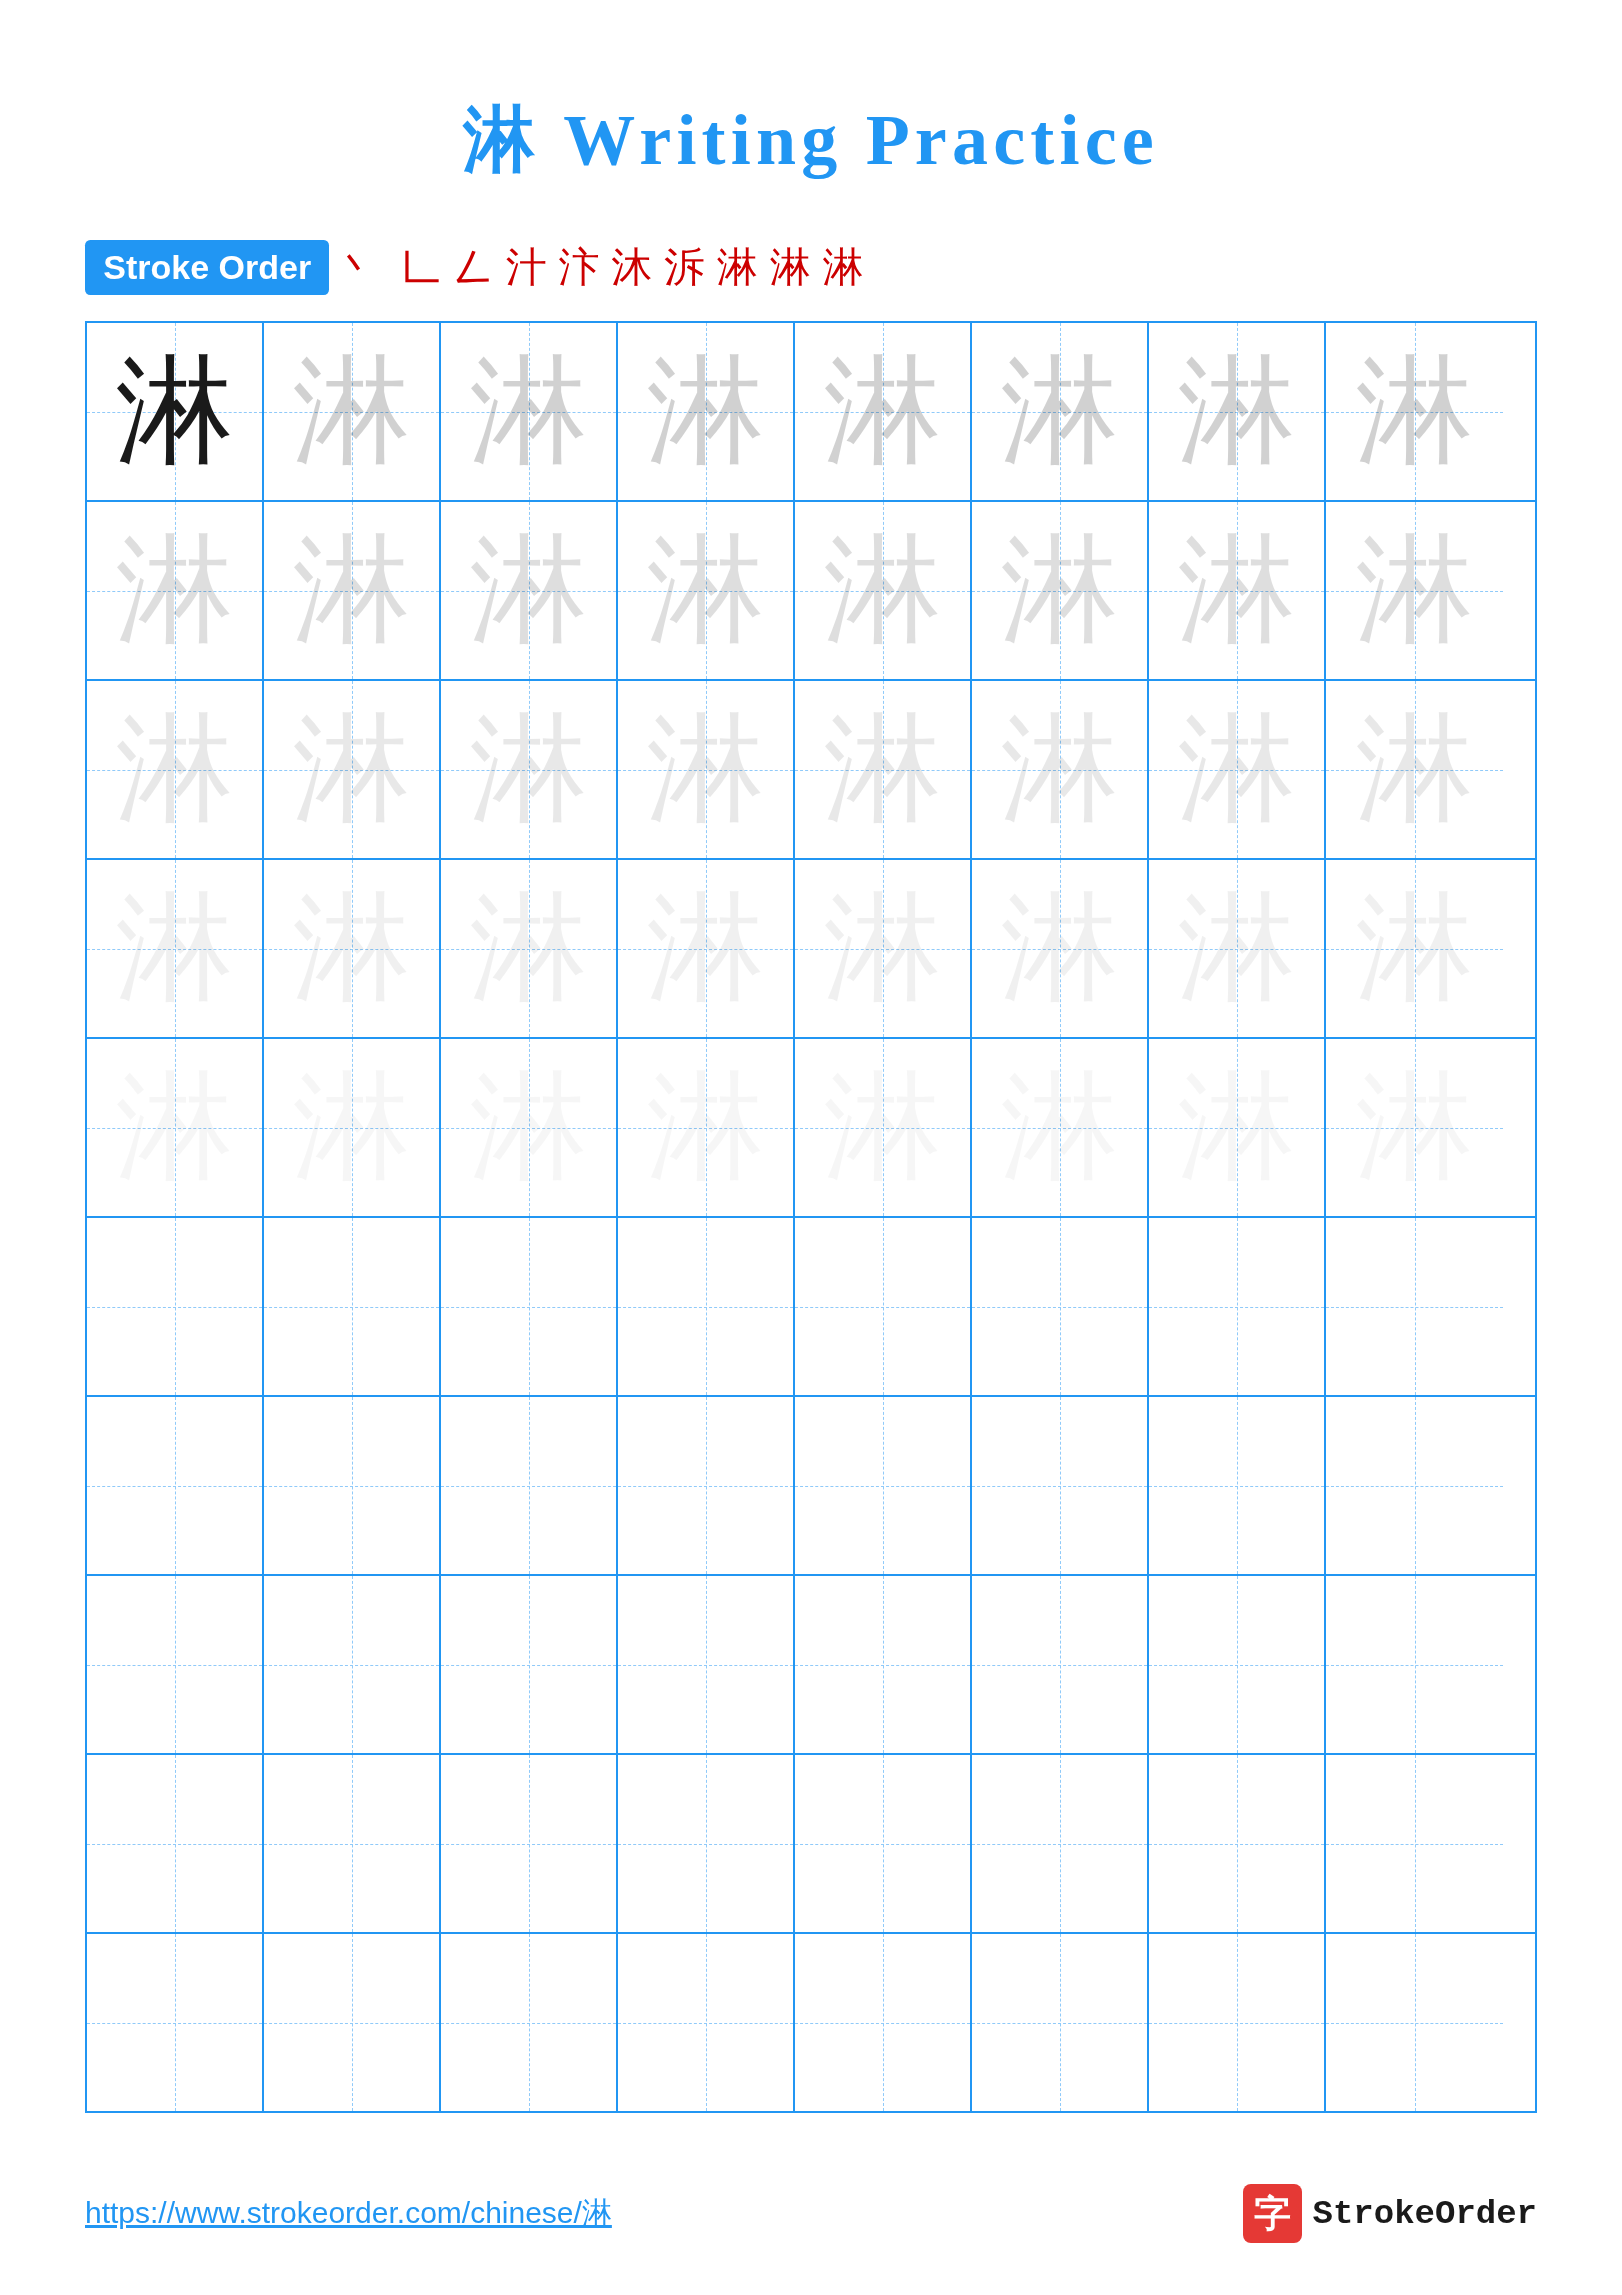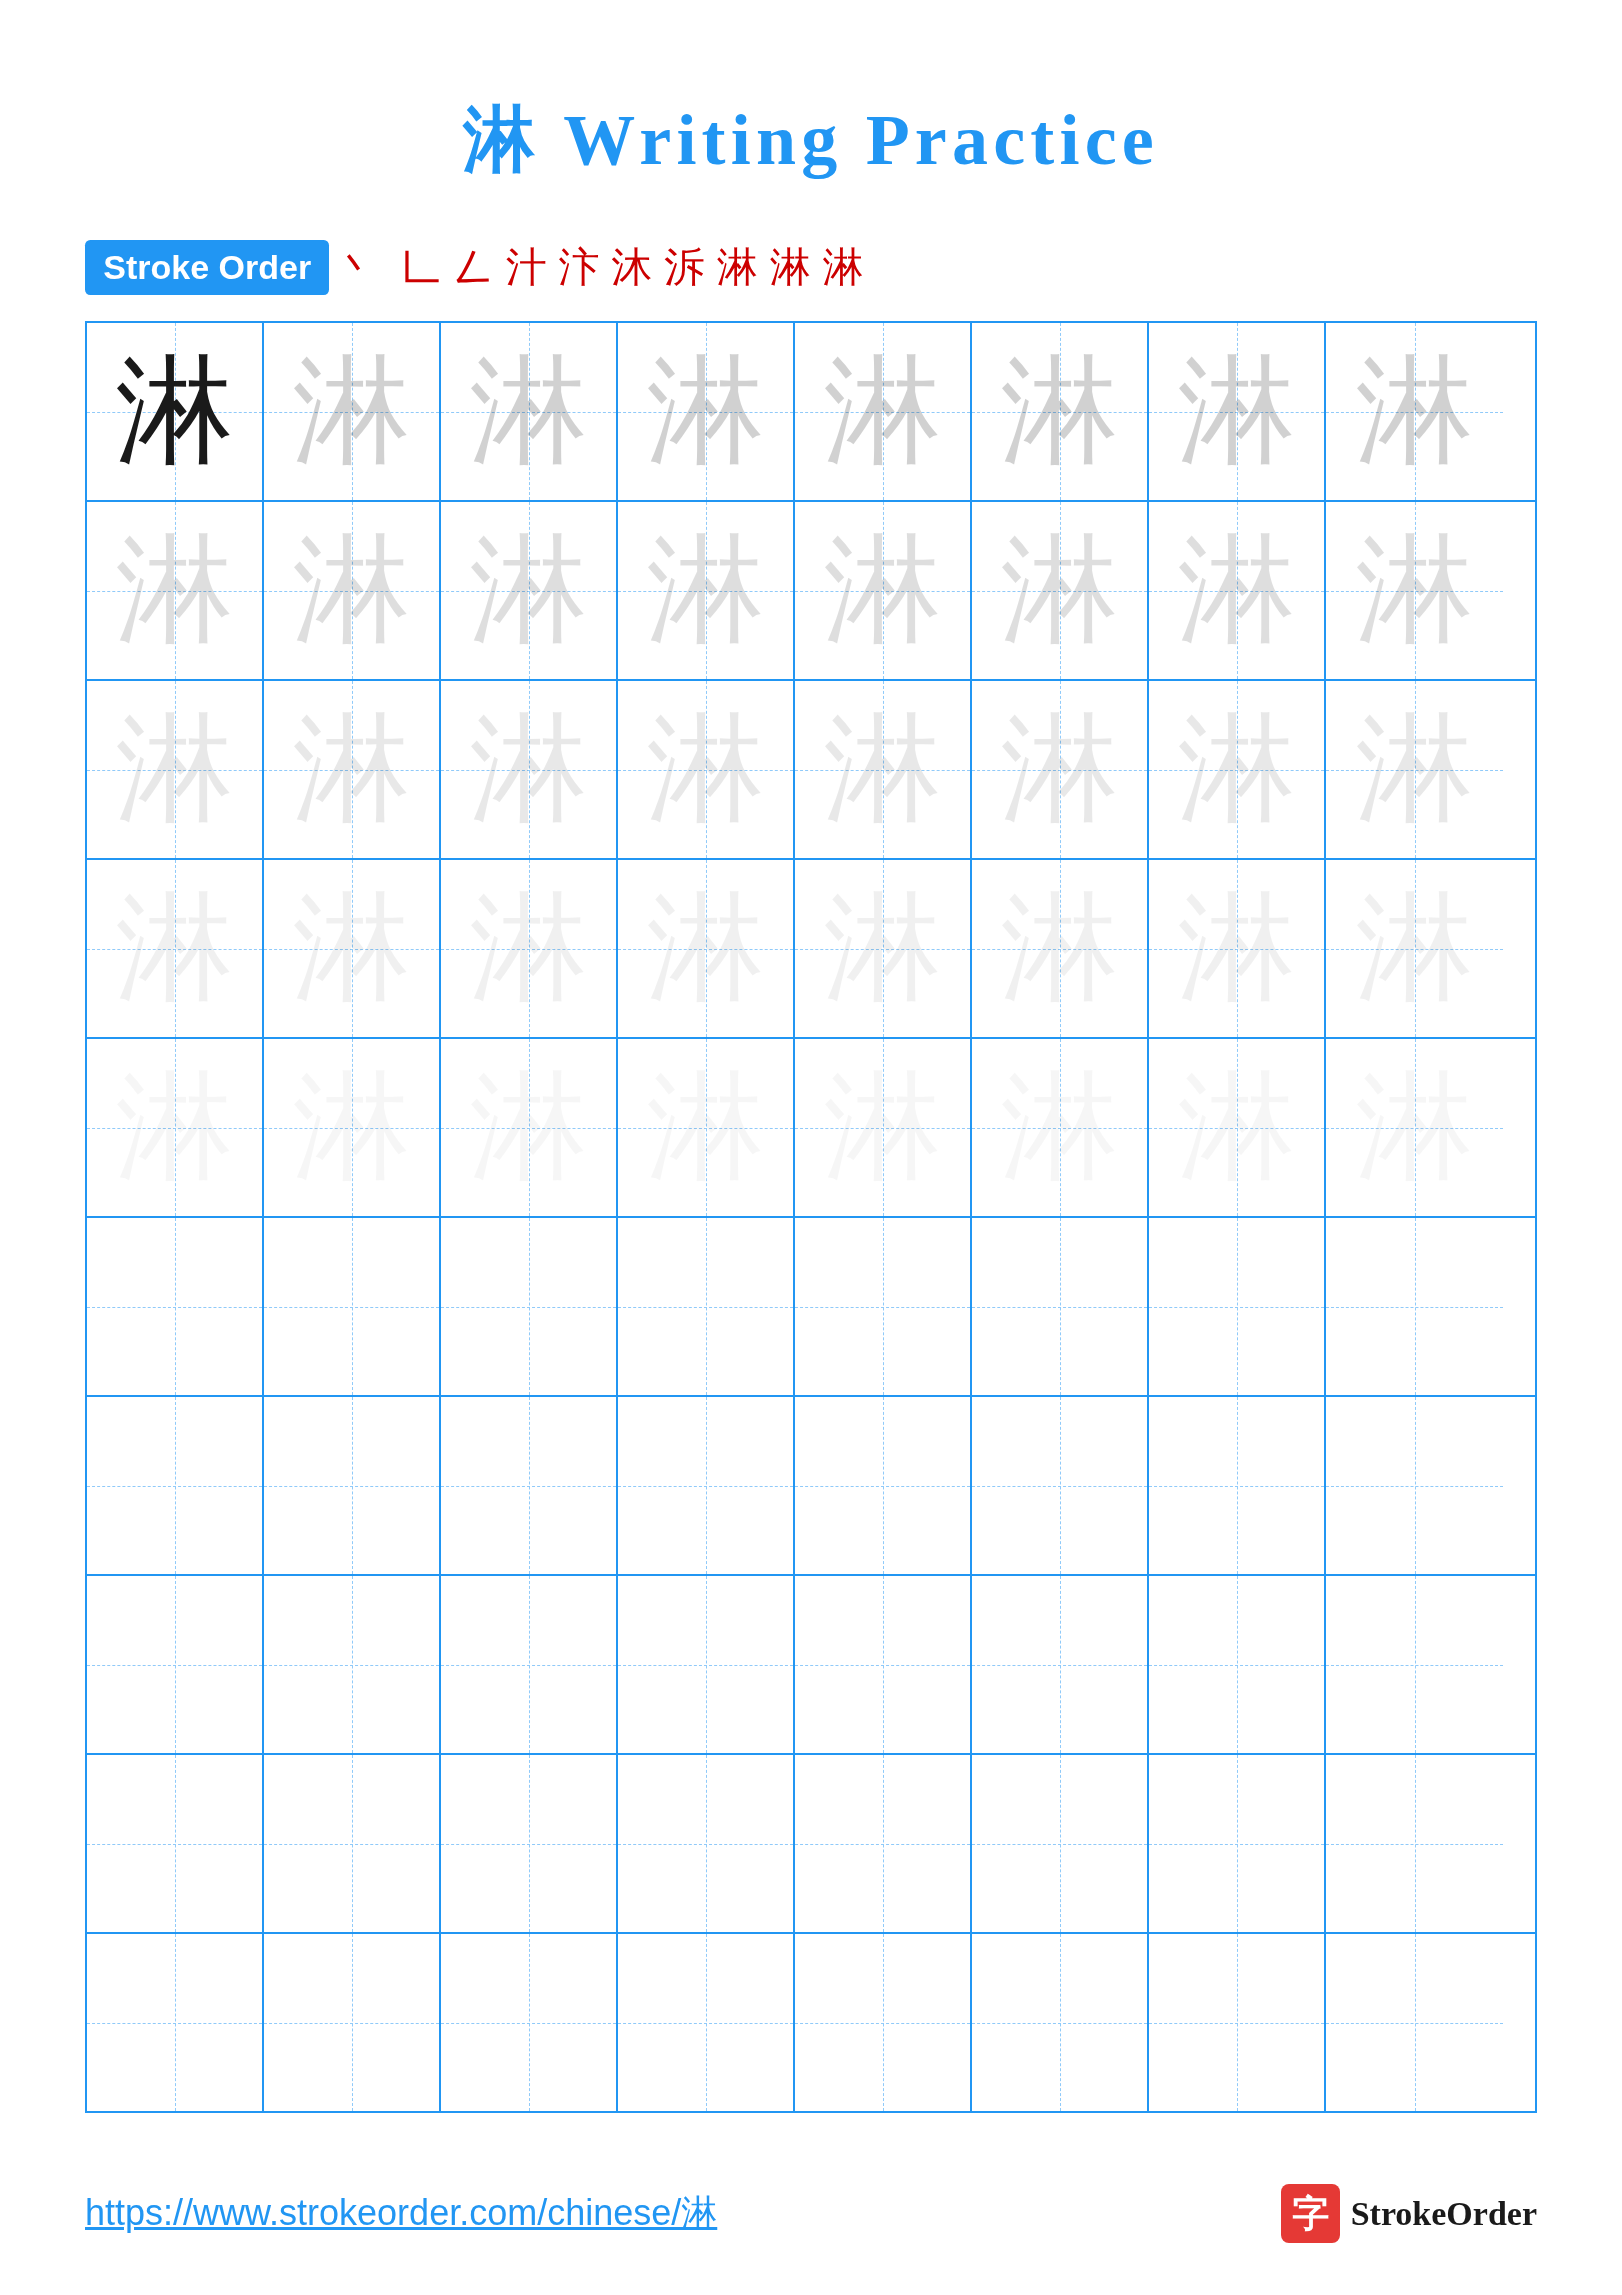--- a/index.html
+++ b/index.html
@@ -136,21 +136,21 @@
       left: 0;
       right: 0;
       display: flex;
       align-items: center;
       justify-content: space-between;
       padding: 0 85px;
     }
 
     .footer-url {
       color: #2196F3;
-      font-size: 36px;
+      font-size: 30px;
       font-family: Arial, sans-serif;
     }
 
     .footer-logo {
       display: flex;
       align-items: center;
       gap: 10.5px;
     }
 
     .footer-logo-icon {
@@ -163,21 +163,21 @@
       justify-content: center;
       color: white;
       font-size: 37px;
       font-weight: bold;
     }
 
     .footer-logo-text {
       font-size: 34px;
       font-weight: bold;
       color: #1a1a1a;
-      font-family: Liberation Serif, serif;
+      font-family: Liberation Mono, monospace;
     }
   </style>
 </head>
 <body>
 
 <h1 class="page-title">淋 Writing Practice</h1>
 
 <div class="stroke-order-section">
   <div class="stroke-order-badge">Stroke Order</div>
   <div class="stroke-order-chars">

